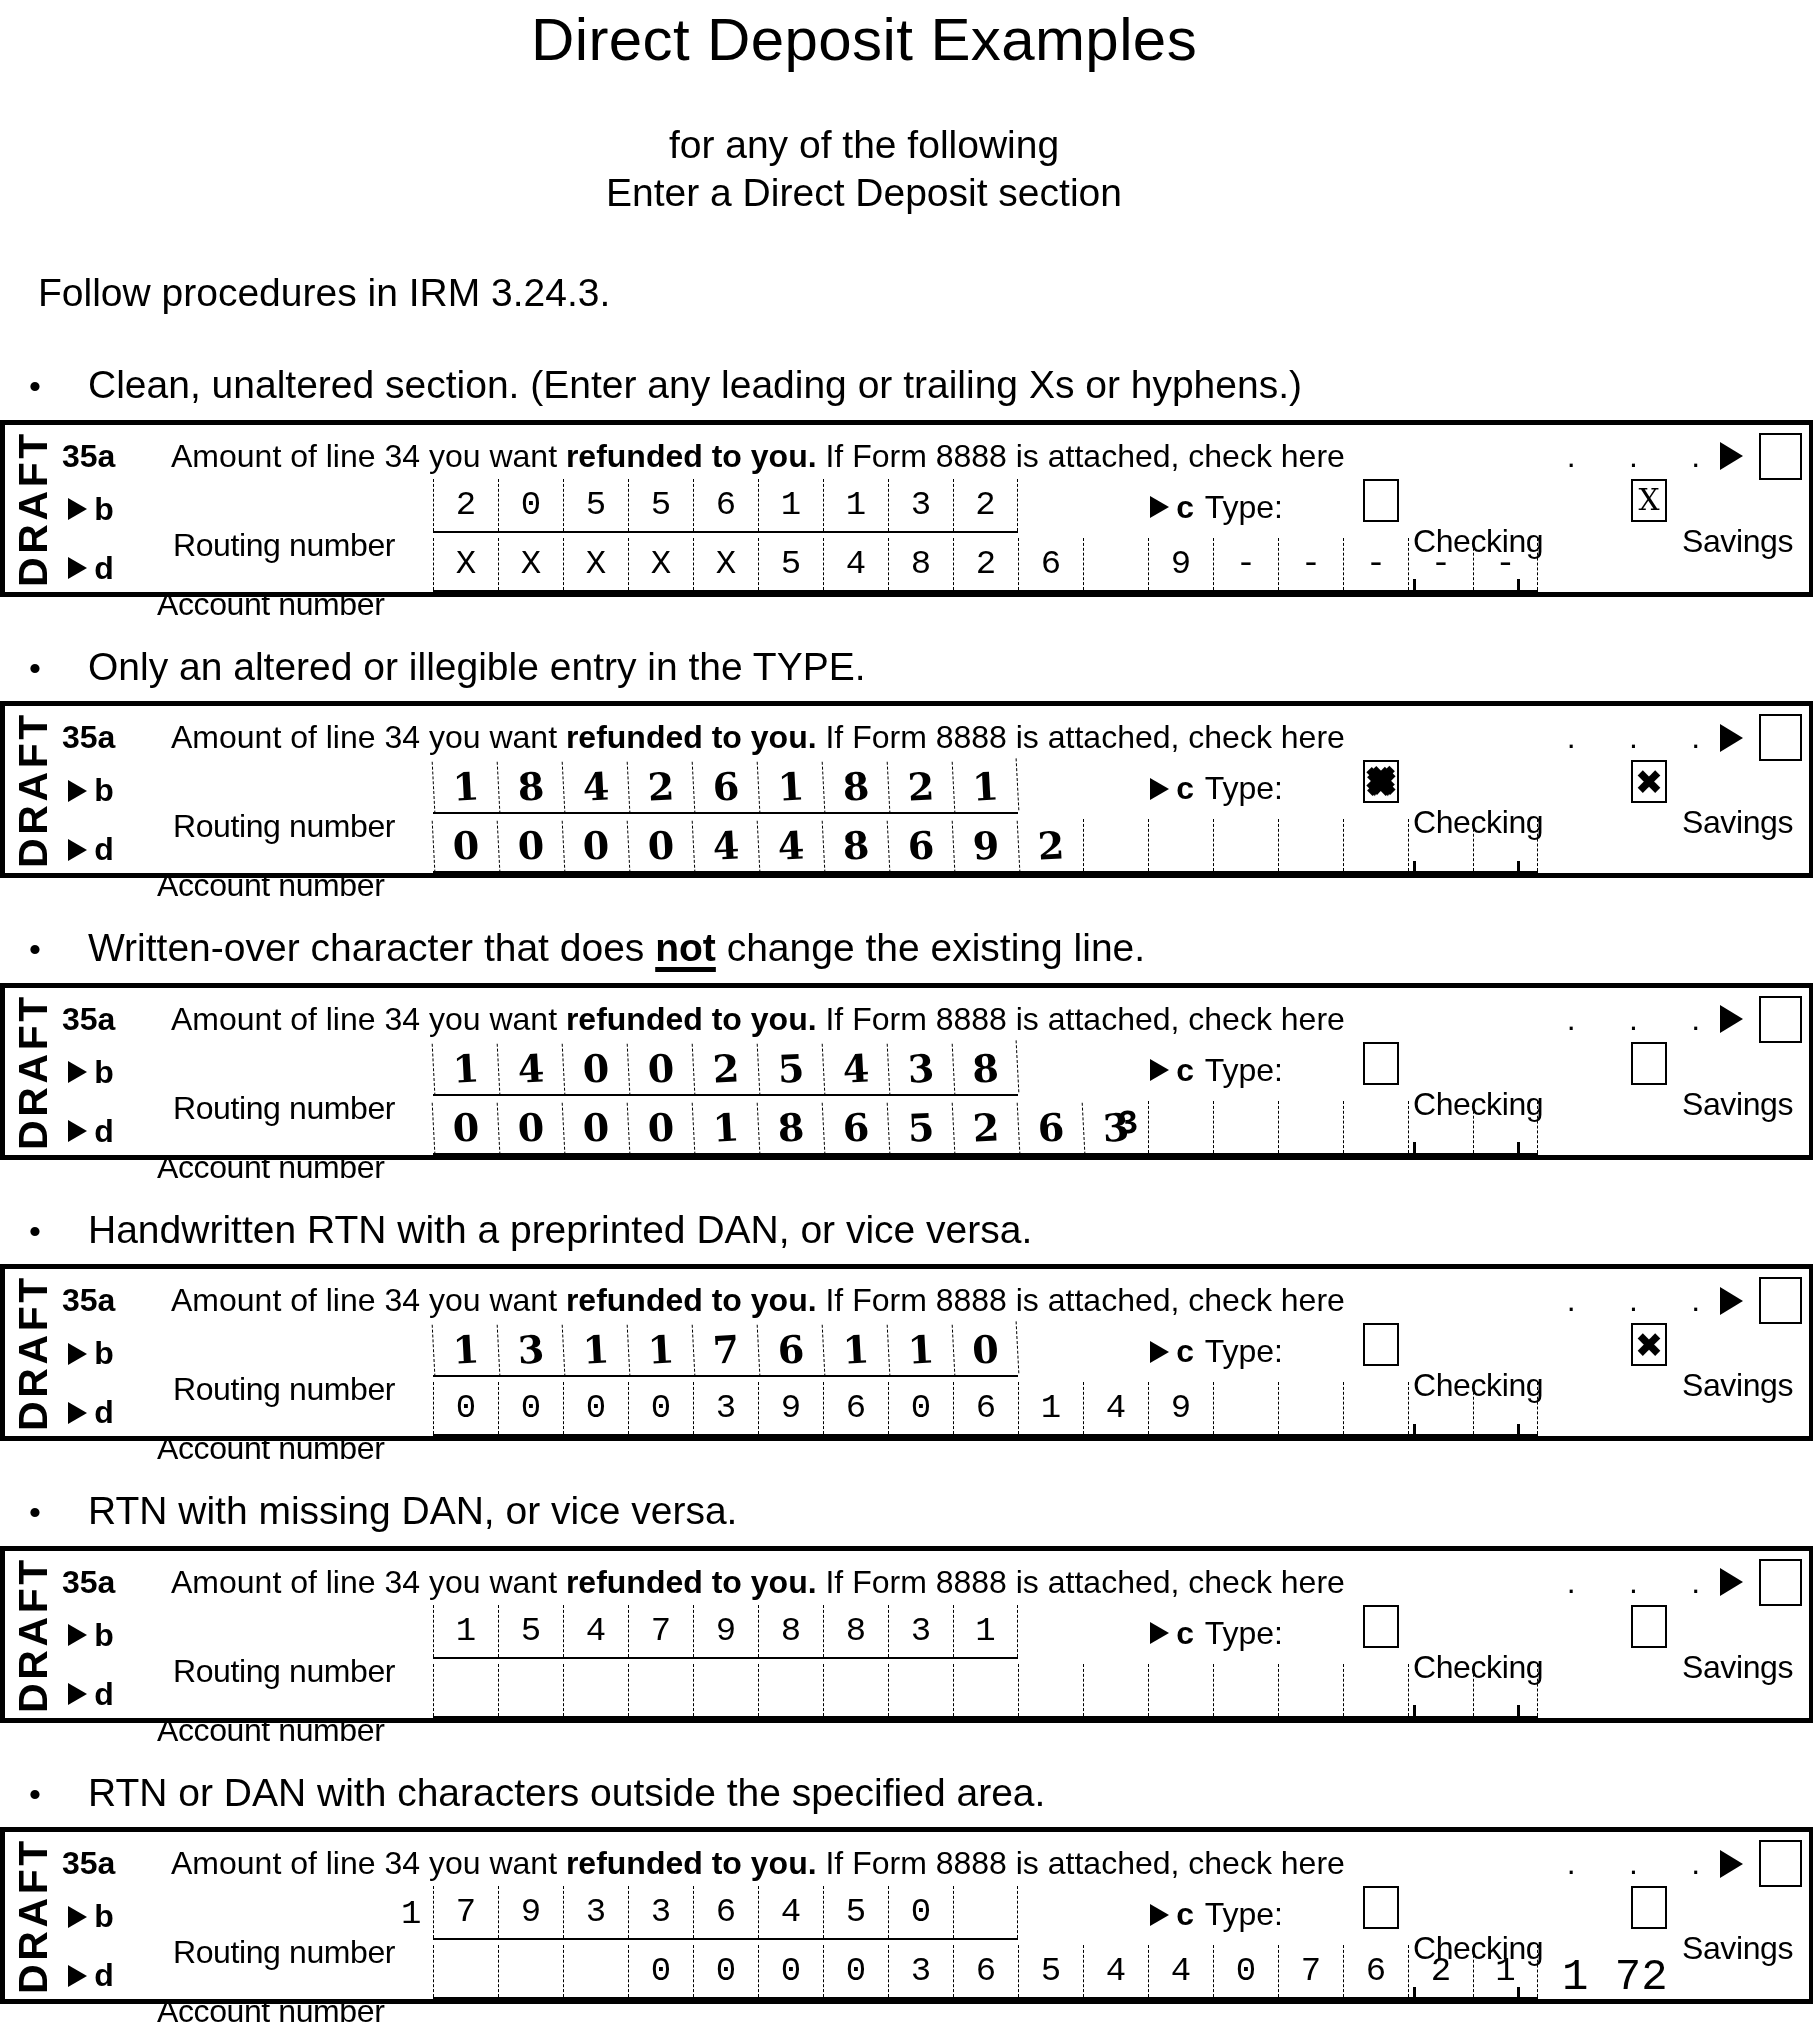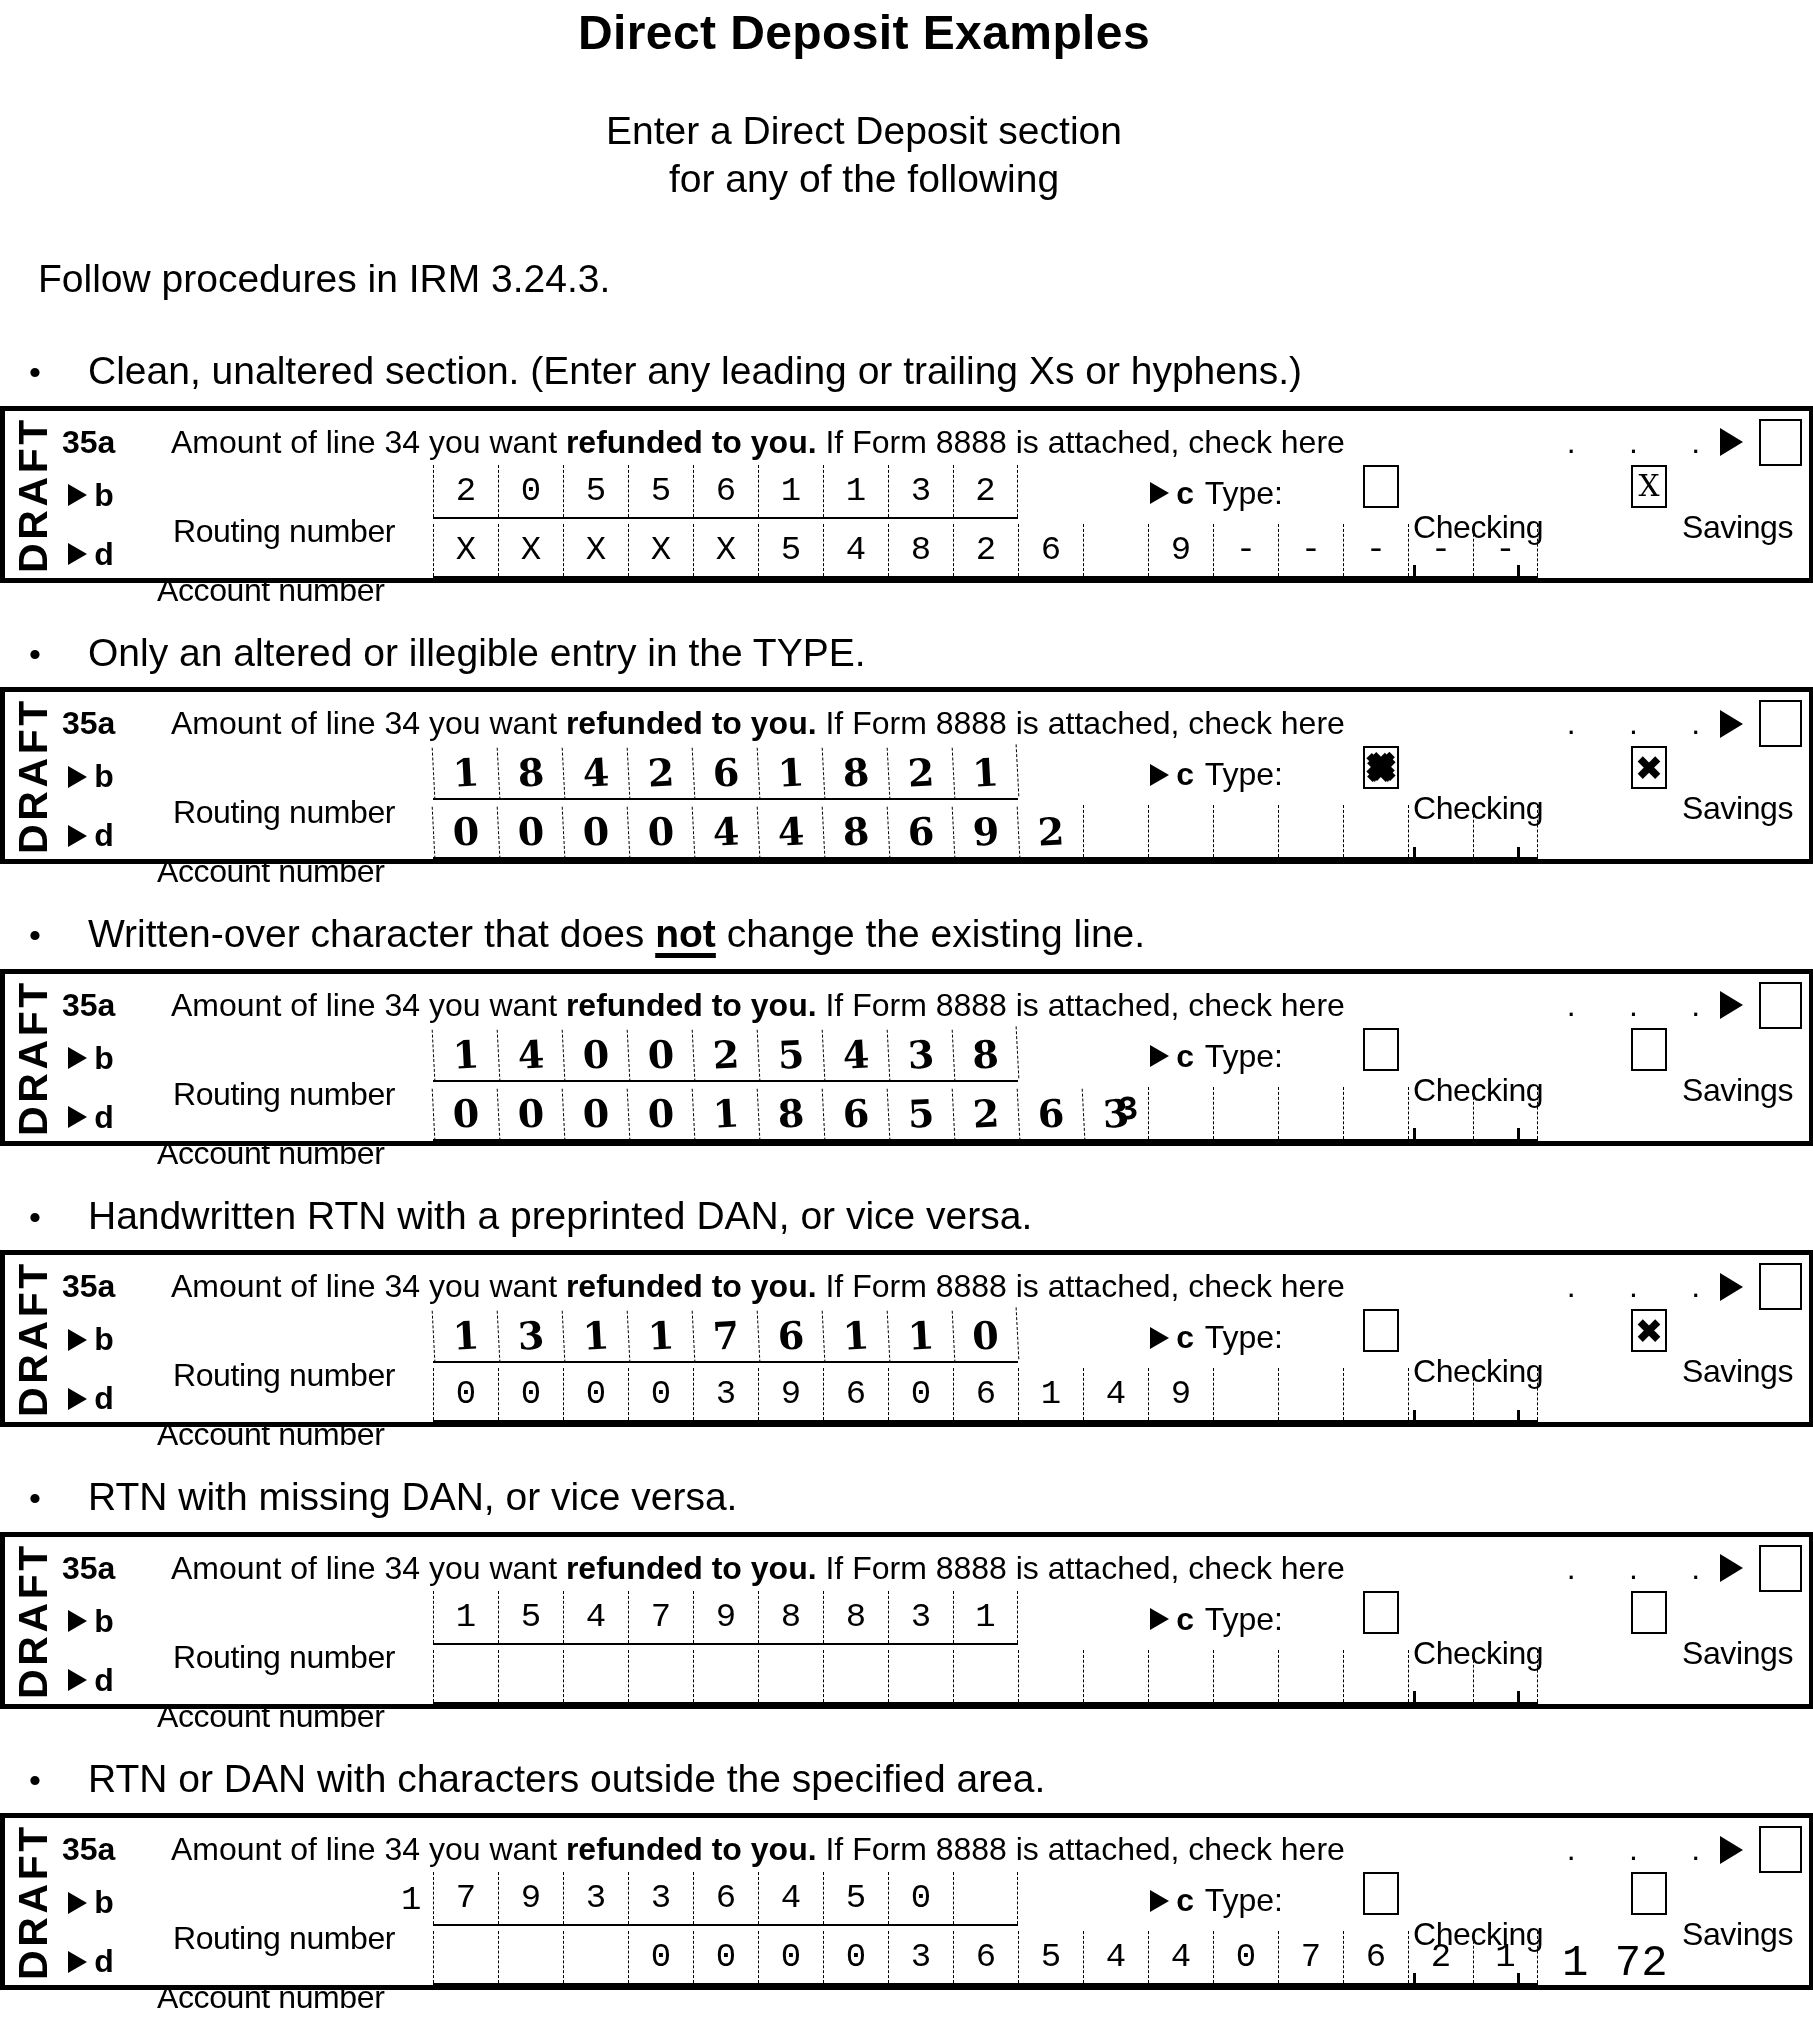--- a/index.html
+++ b/index.html
@@ -1,21 +1,21 @@
 <!DOCTYPE html>
 <html style="font-size:14.3px"><head>
 <meta charset="utf-8">
 <style>
   html,body{margin:0;padding:0;}
   body{
     width:1814px;height:2037px;overflow:hidden;background:#ffffff;color:#000;
     font-family:"Liberation Sans",sans-serif;position:relative;
   }
   .head{width:1728px;text-align:center;}
-  .page-title{font-size:48px;letter-spacing:0.4px;margin-top:5.4px;font-weight:bold;}
+  .page-title{font-size:60px;letter-spacing:0.4px;margin-top:5.4px;}
   .page-subtitle{font-size:39px;line-height:48px;margin-top:47px;}
   .intro{font-size:39px;margin:54px 0 0 38px;}
   
   .bullet{display:flex;align-items:baseline;font-size:39px;margin:48px 0 12.5px 0;white-space:pre;}
   .bullet .dot{margin-left:29px;width:59px;font-size:34px;flex-shrink:0;}
   .bullet .em{font-weight:bold;text-decoration:underline;text-decoration-thickness:4.5px;text-underline-offset:6.3px;}
   
   .box{position:relative;height:177px;border:5.4px solid #000;box-sizing:border-box;background:#fff;}
   .draft{
     position:absolute;left:1.8px;top:0;height:100%;width:52px;
@@ -69,22 +69,22 @@
   .tick{position:absolute;bottom:-1.8px;width:2.7px;height:14.3px;background:#000;}
   .t1{left:1408px;}
   .t2{left:1512px;}
 </style>
 </head>
 <body>
 
 <div class="head">
   <div class="page-title">Direct Deposit Examples</div>
   <div class="page-subtitle">
+    <div>for any of the following</div>
     <div>Enter a Direct Deposit section</div>
-    <div>for any of the following</div>
   </div>
 </div>
 
 <div class="intro">Follow procedures in IRM 3.24.3.</div>
 
 <div id="sections">
   <section class="section">
     <div class="bullet">
       <span class="dot">•</span>
       <span class="btext"><span>Clean, unaltered section. (Enter any leading or trailing Xs or hyphens.)</span><span class="em"></span><span></span></span>

